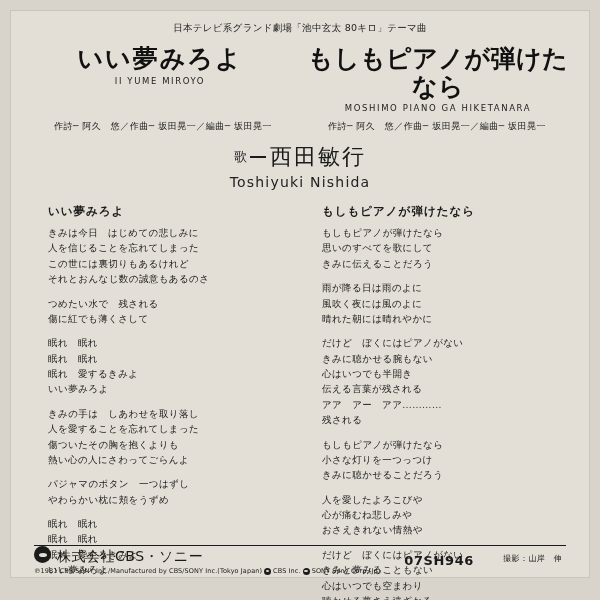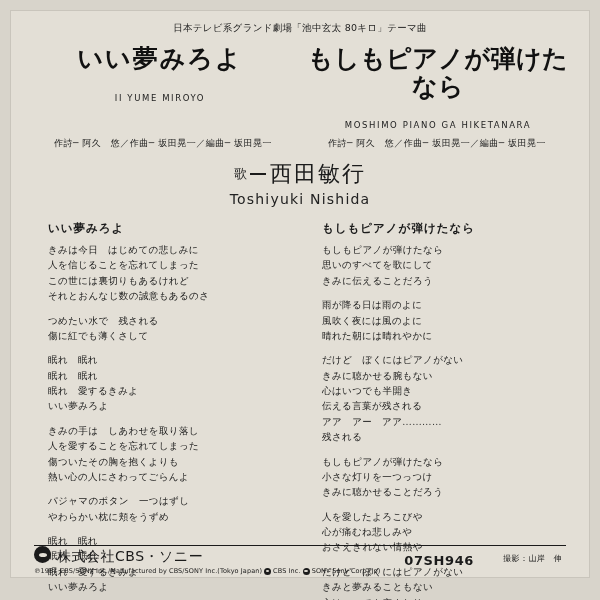--- a/index.html
+++ b/index.html
@@ -57,21 +57,21 @@
     line-height: 1.1;
     color: #111;
   }
   .jp-title.big {
     font-size: 25px;
     letter-spacing: 0.5px;
   }
   .romaji {
     font-size: 8.5px;
     letter-spacing: 1.6px;
-    margin-top: 20px;
+    margin-top: 3px;
     color: #222;
   }
 
   .credits {
     display: flex;
     margin-top: 7px;
     font-size: 9px;
   }
   .credit-col {
     width: 50%;

